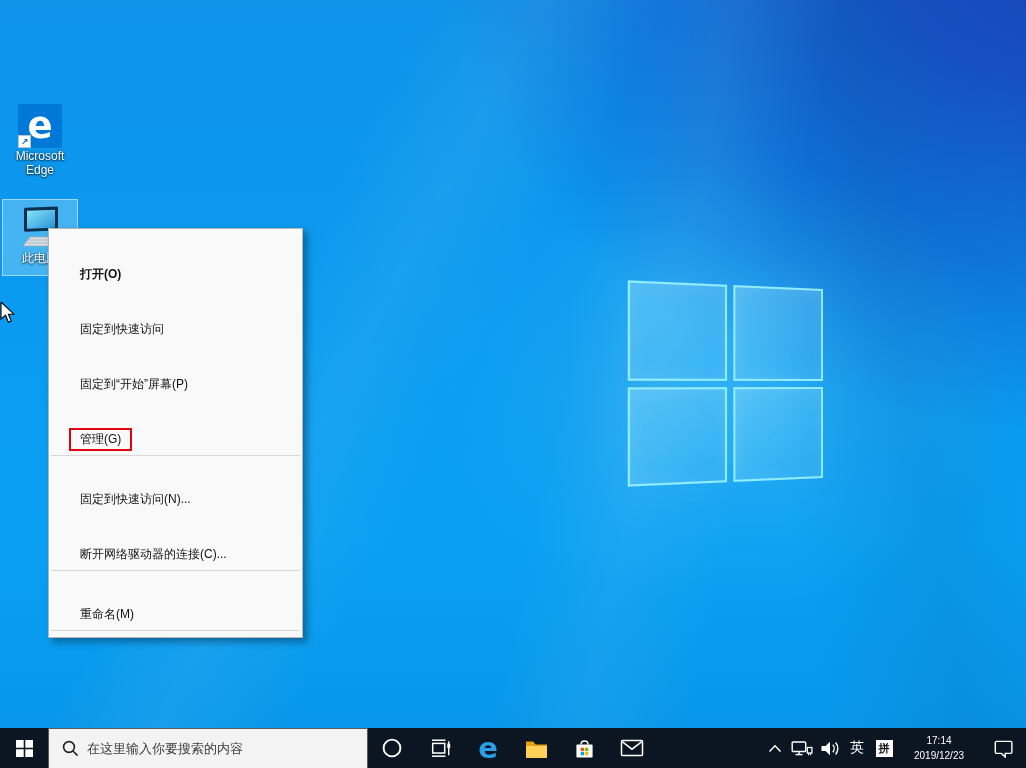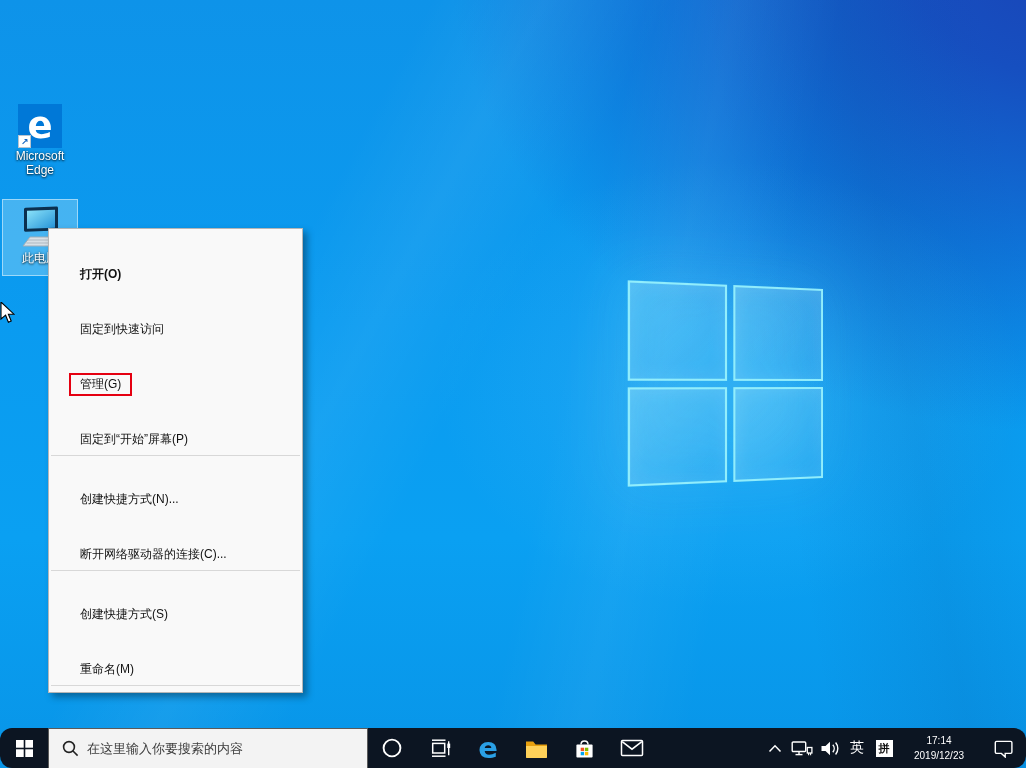--- a/index.html
+++ b/index.html
@@ -59,21 +59,21 @@
     background:#f9f9f9;border:1px solid #b6b6b6;padding:2px 0;
     box-shadow:4px 4px 7px rgba(0,0,0,0.35);z-index:30;font-size:12px;color:#111;}
   .menu-item{height:23px;line-height:23px;padding-left:31px;white-space:nowrap;cursor:default;margin-top:32px;}
   .menu-item.bold{font-weight:bold;}
   .menu-sep{border-top:1px solid #d8d8d8;margin:4px 2px;height:0;}
   .red-box{display:inline-block;border:2px solid var(--highlight-red);
     padding:0 9px;margin-left:-11px;line-height:19px;}
 
   
   #taskbar{position:absolute;left:0;bottom:0;width:1026px;height:40px;
-    background:var(--taskbar-bg);display:flex;align-items:stretch;z-index:50;border-radius:12px;}
+    background:var(--taskbar-bg);display:flex;align-items:stretch;z-index:50;}
   .tb-btn{width:48px;display:flex;align-items:center;justify-content:center;flex:0 0 auto;}
   #search-box{position:relative;width:320px;flex:0 0 auto;background:var(--search-bg);
     border:1px solid #5a5a5a;border-bottom:none;display:flex;align-items:center;}
   #search-box svg{position:absolute;left:13px;top:11px;}
   #search-input{width:100%;height:100%;border:none;outline:none;background:transparent;
     padding-left:38px;font-size:13px;color:#111;font-family:inherit;}
   #search-input::placeholder{color:#3c3c3c;opacity:1;}
   .edge-glyph{color:#2aa0e6;font-weight:bold;font-size:29px;line-height:30px;
     font-family:"DejaVu Sans","Liberation Sans",sans-serif;}
   #tray{margin-left:auto;display:flex;align-items:center;height:100%;}
@@ -137,27 +137,26 @@
 
   <div id="cursor">
     <svg width="15" height="22" viewBox="0 0 15 22">
       <path d="M1,0 L1,17 L5.6,13.2 L8.4,20.2 L11.2,19 L8.4,12.2 L14,12.2 Z" fill="#fff" stroke="#000" stroke-width="1.1"></path>
     </svg>
   </div>
 
   <div id="context-menu">
       <div class="menu-item bold"><span>打开(O)</span></div>
       <div class="menu-item"><span>固定到快速访问</span></div>
+      <div class="menu-item"><span>固定到“开始”屏幕(P)</span></div>
       <div class="menu-item"><span class="red-box">管理(G)</span></div>
-      <div class="menu-item"><span>固定到“开始”屏幕(P)</span></div>
       <div class="menu-sep"></div>
-      <div class="menu-item"><span>创建快捷方式(N)...</span></div>
+      <div class="menu-item"><span>固定到快速访问(N)...</span></div>
       <div class="menu-item"><span>断开网络驱动器的连接(C)...</span></div>
       <div class="menu-sep"></div>
-      <div class="menu-item"><span>创建快捷方式(S)</span></div>
       <div class="menu-item"><span>重命名(M)</span></div>
       <div class="menu-sep"></div>
     </div>
 
   <div id="taskbar">
     <div class="tb-btn">
       <svg width="17" height="17" viewBox="0 0 17 17">
         <rect x="0" y="0" width="7.7" height="7.7" fill="#fff"></rect>
         <rect x="9.3" y="0" width="7.7" height="7.7" fill="#fff"></rect>
         <rect x="0" y="9.3" width="7.7" height="7.7" fill="#fff"></rect>

